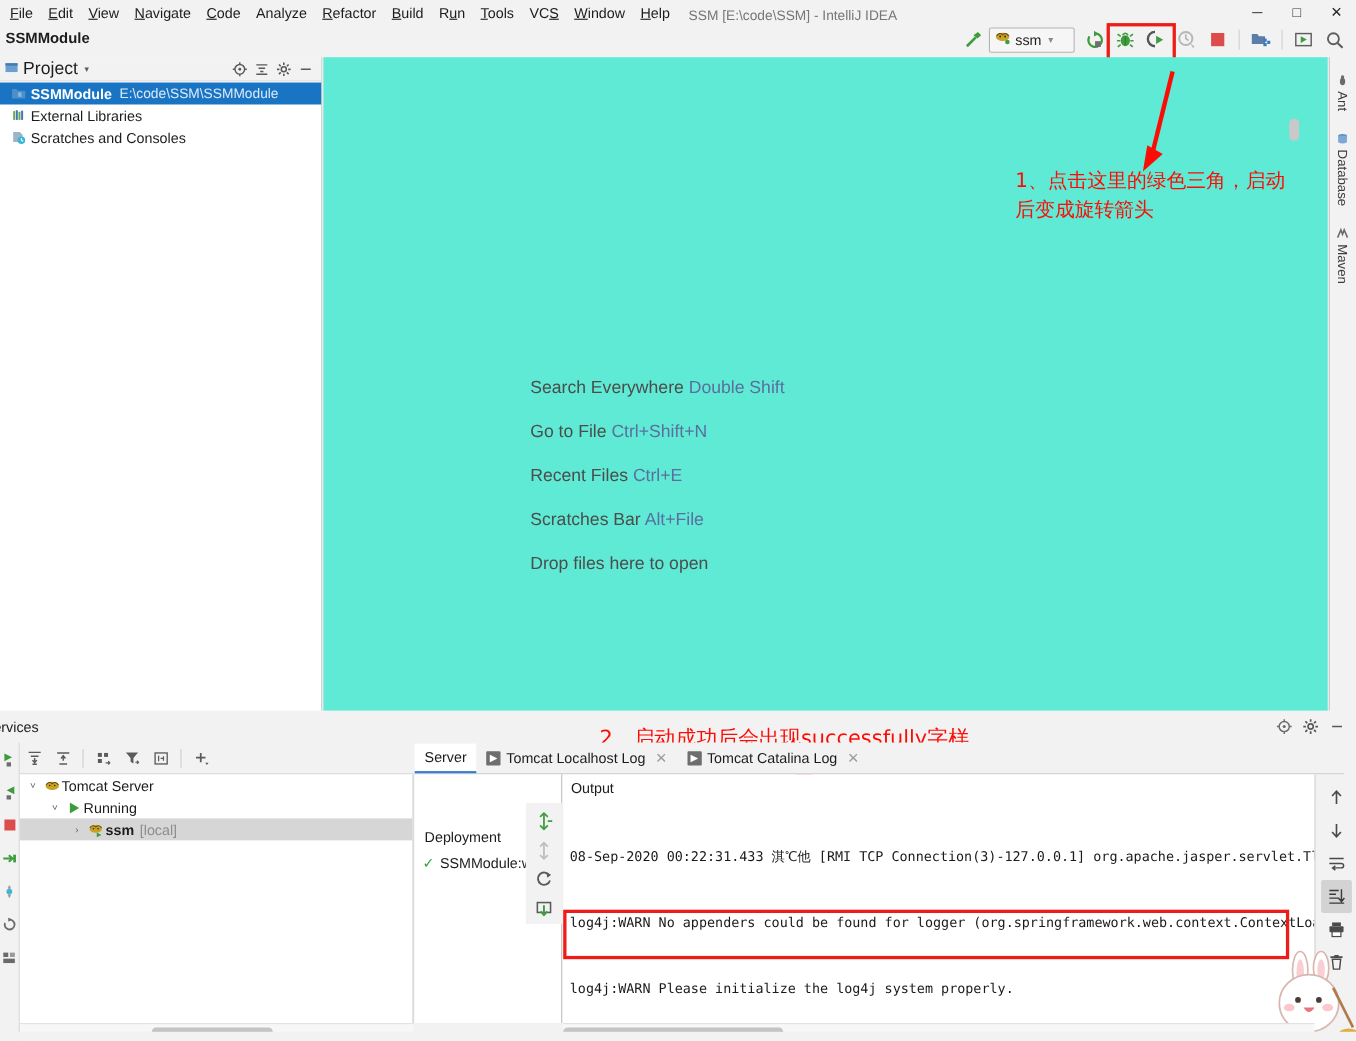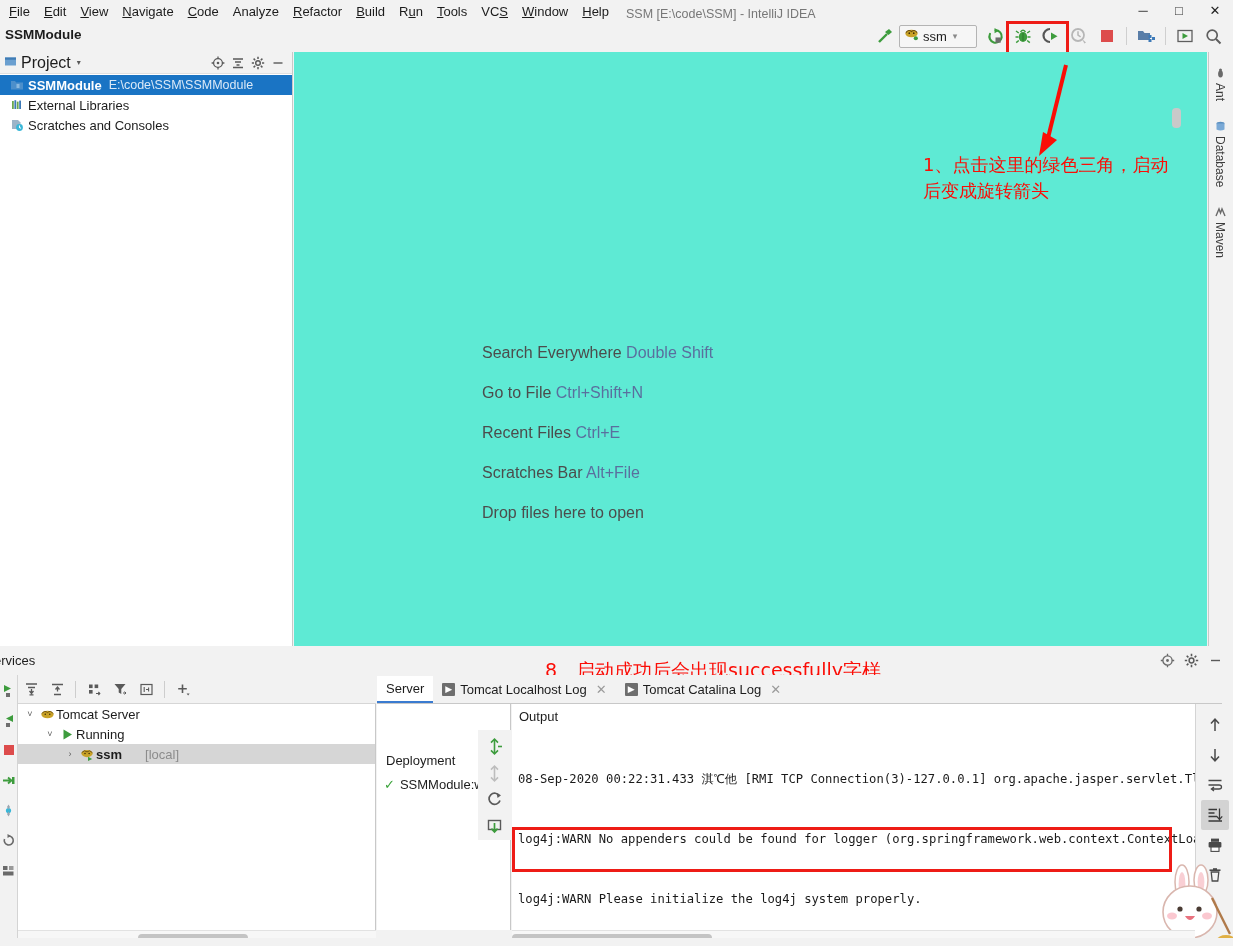--- a/index.html
+++ b/index.html
@@ -154,21 +154,21 @@
     position: absolute; left: 18px; top: 704px; width: 358px; height: 226px;
     background: #ffffff; border-right: 1px solid #c8c8c8; overflow: hidden;
   }
   .svc-row {
     height: 20px; display: flex; align-items: center; font-size: 13px; white-space: nowrap;
   }
   .svc-row.selected { background: #d6d6d6; }
   .svc-arrow { width: 16px; display:flex; align-items:center; justify-content:center; color:#5b5b5b; font-size: 9px;}
   .svc-ico { width: 18px; display: inline-flex; align-items: center; justify-content: center; }
   .svc-name.bold { font-weight: bold; }
-  .svc-sub { color: #8c8c8c; margin-left: 23px; }
+  .svc-sub { color: #8c8c8c; margin-left: 5px; }
 
   
   .log-tabs {
     position: absolute; left: 377px; top: 675px; width: 845px; height: 29px;
     background: #f2f2f2; display: flex; align-items: center;
     border-bottom: 1px solid #c8c8c8;
   }
   .log-tab {
     display: flex; align-items: center; height: 27px; padding: 0 9px;
     font-size: 13px; color: #1c1c1c; white-space: nowrap;
@@ -526,21 +526,21 @@
           </svg>
       </span>
       <span class="ico">
         <svg width="15" height="15" viewBox="0 0 15 15">
             <path d="M3 7.5 L12 7.5" stroke="#5a5a5a" stroke-width="1.4"></path>
           </svg>
       </span>
     </div>
   </div>
 
-  <div class="anno2">8、启动成功后会出现successfully字样</div>
+  <div class="anno2">2、启动成功后会出现successfully字样</div>
   <svg class="arrow2" viewBox="0 0 60 70">
     <path d="M48 5 L14 64" stroke="#fb0d06" stroke-width="4" fill="none"></path>
     <path d="M52 0 L54 26 L36 12 Z" fill="#fb0d06"></path>
   </svg>
 
   <div class="left-rail">
     <div class="lr-ico">
       <svg width="13" height="13" viewBox="0 0 13 13">
           <path d="M2 1 L9 4.5 L2 8 Z" fill="#3d9c3d"></path>
           <rect x="4" y="9" width="4" height="4" fill="#6e6e6e"></rect>

